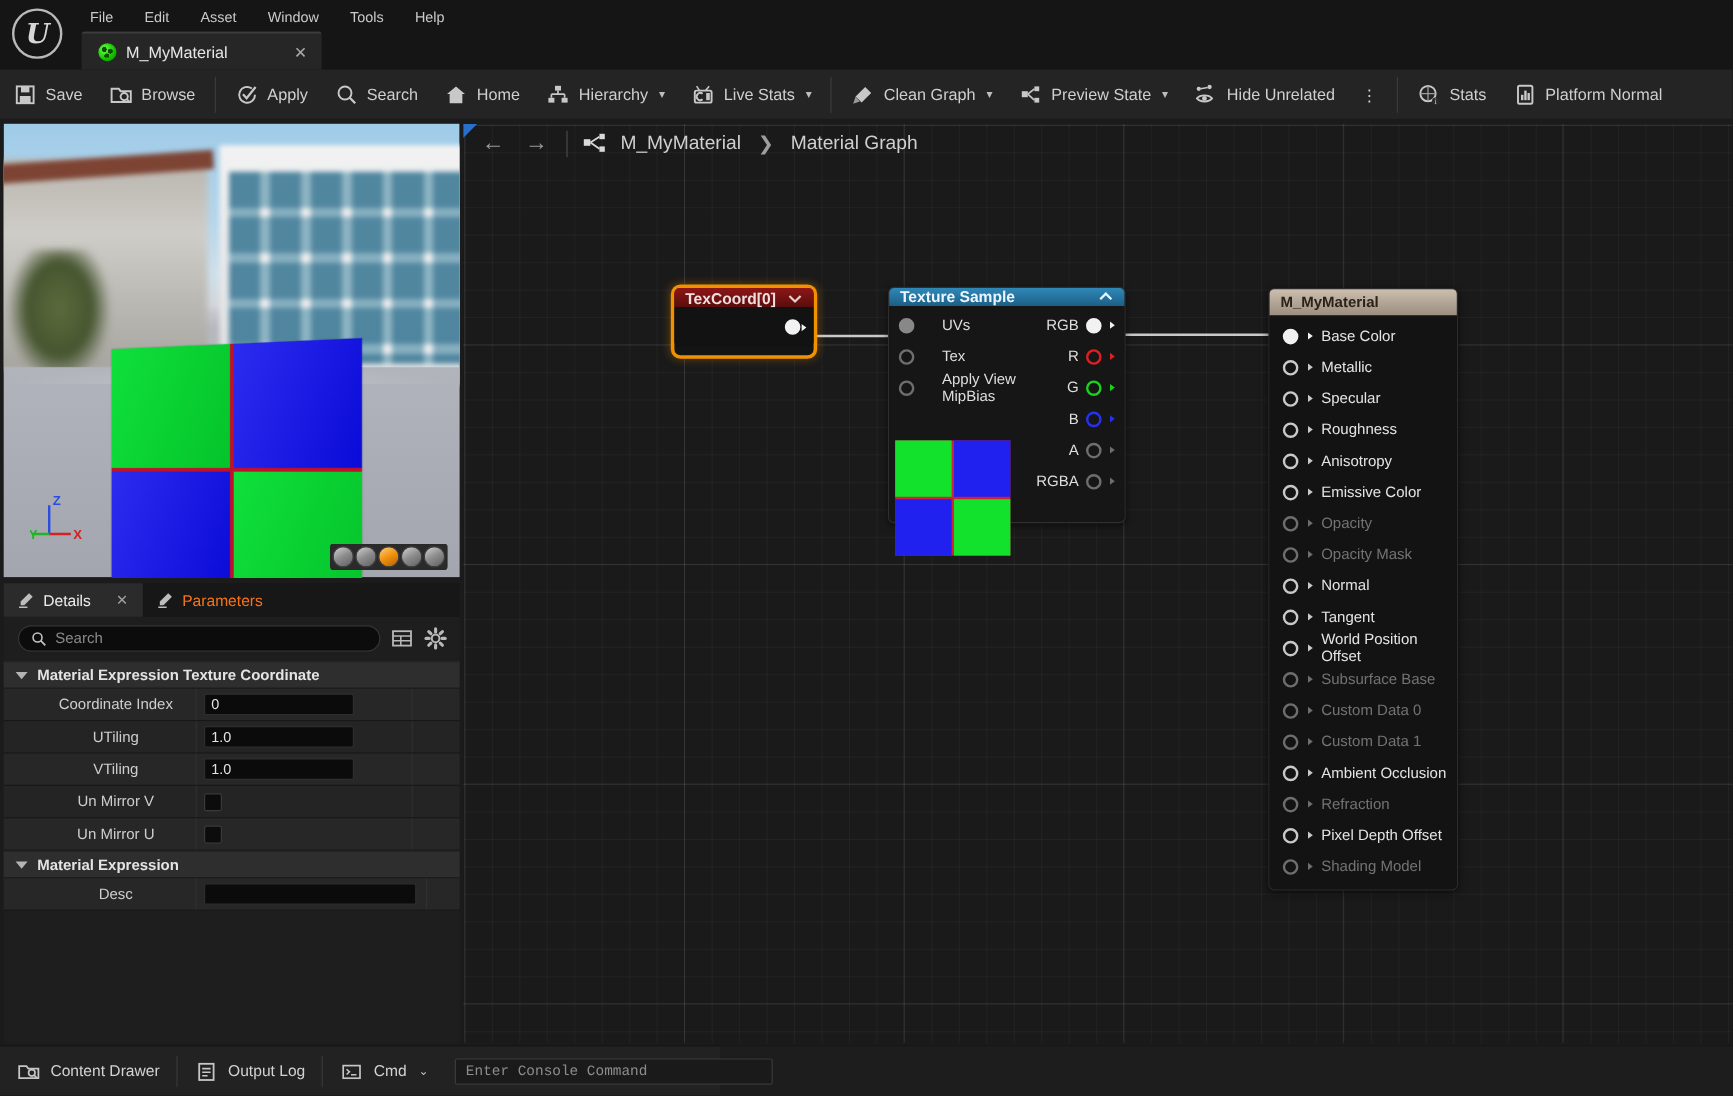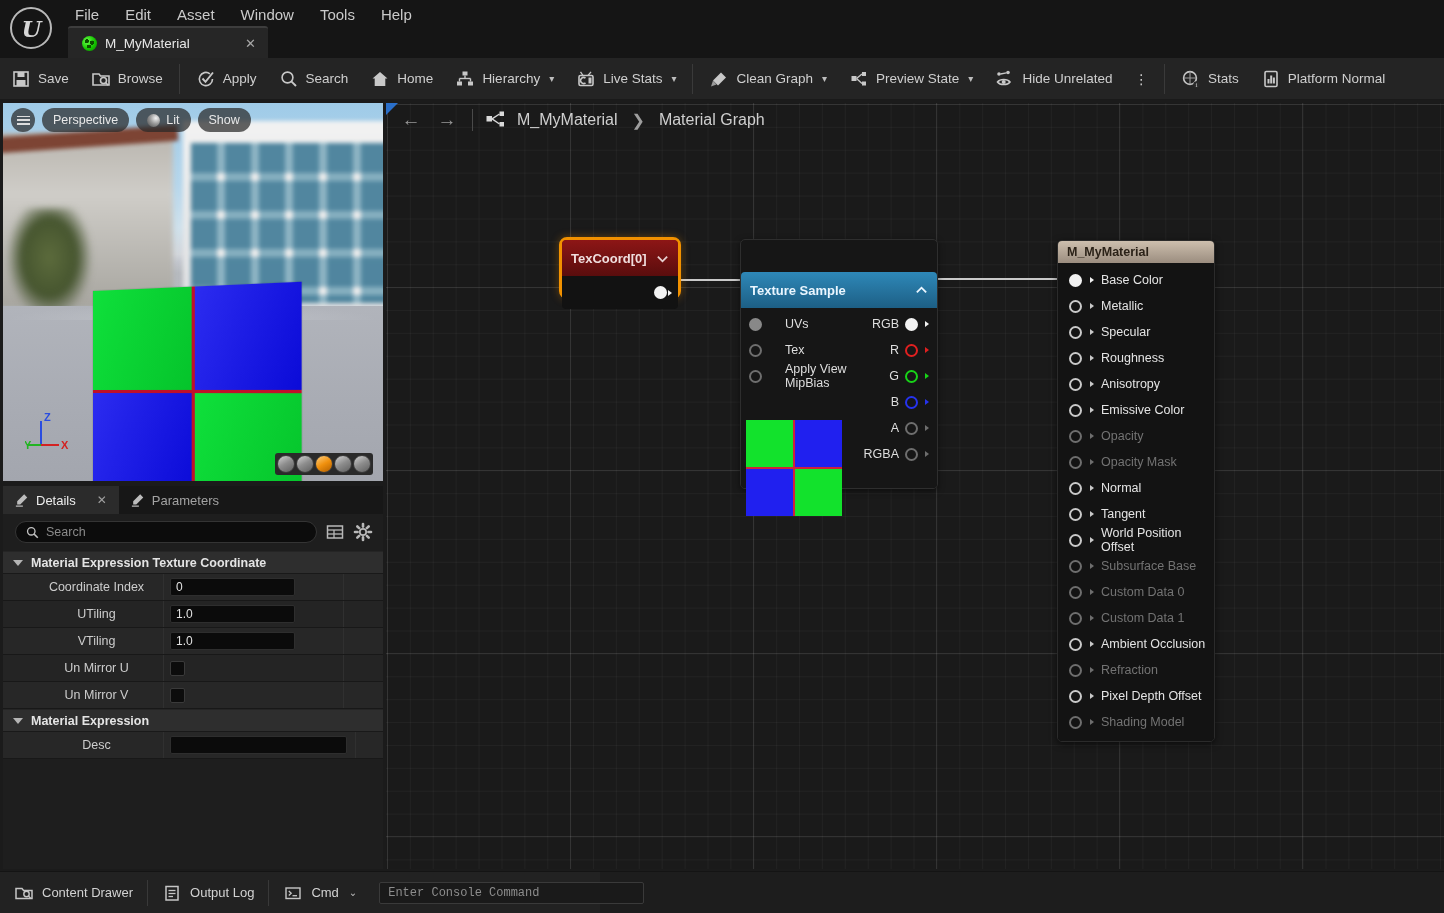--- a/index.html
+++ b/index.html
@@ -20,21 +20,21 @@
   }
   .ue-logo {
     position: absolute; left: 10px; top: 7px; width: 42px; height: 42px;
     border-radius: 50%; border: 2px solid #b9b9b9;
     display: flex; align-items: center; justify-content: center;
     color: #d6d6d6; font-family: "DejaVu Serif", serif; font-size: 23px;
     font-style: italic; font-weight: 700; letter-spacing: -1px;
   }
   .menu { position: absolute; left: 62px; top: 0; height: 28px; display: flex; align-items: center; }
   .menu-item {
-    padding: 3px 13px; font-size: 15px; color: #cacaca; cursor: default;
+    padding: 3px 13px; font-size: 12px; color: #cacaca; cursor: default;
   }
 
   .tabstrip { position: absolute; left: 68px; top: 26px; height: 32px; display: flex; align-items: flex-end; }
   .doc-tab {
     display: flex; align-items: center; gap: 8px;
     height: 32px; padding: 0 12px 0 14px;
     background: #262626; border-top: 2px solid #3d3d3d;
     border-radius: 3px 3px 0 0;
     min-width: 200px;
   }
@@ -151,21 +151,21 @@
     background: radial-gradient(circle at 68% 32%, #f2f2f2 0%, #9a9a9a 45%, #454545 100%); }
 
   
   .details-panel {
     position: absolute; left: 3px; top: 486px; width: 380px; height: 383px;
     background: #1e1e1e;
   }
   .det-tabs { display: flex; height: 28px; background: #171717; }
   .det-tab {
     display: flex; align-items: center; gap: 7px; padding: 0 12px; height: 28px;
-    font-size: 13px; color: #a3a3a3;
+    font-size: 13px; color: #f97316;
   }
   .det-tab.active { background: #2b2b2b; color: #ededed; }
   .det-tab .x { margin-left: 14px; font-size: 12px; color: #a0a0a0; }
   .det-searchrow { display: flex; align-items: center; gap: 8px; padding: 7px 10px 8px 12px; }
   .det-search {
     flex: 1; height: 22px; border-radius: 11px; background: #0c0c0c;
     border: 1px solid #343434; display: flex; align-items: center; gap: 7px; padding: 0 10px;
   }
   .det-search input {
     flex: 1; background: transparent; border: 0; outline: 0;
@@ -224,33 +224,33 @@
   .node-body { background: #101010; border-radius: 0 0 4px 4px; }
 
   
   #node-texcoord {
     left: 173px; top: 134px; width: 122px; height: 62px;
     border: 3px solid #f29100; border-radius: 8px; background: #141414;
     box-shadow: 0 0 8px rgba(242,145,0,.35);
   }
   #node-texcoord .node-title {
     background: linear-gradient(to bottom, #8d1616, #5a0d0d);
-    color: #f0dede; border-radius: 4px 4px 0 0; height: 36px;
+    color: #f0dede; border-radius: 4px 4px 0 0; height: 16px;
   }
   #node-texcoord .node-body { height: 33px; position: relative; background:#121212; }
 
   
   #node-texsample {
     left: 354px; top: 136px; width: 198px;
     background: #161616; border: 1px solid #2e2e2e; border-radius: 5px;
     box-shadow: 0 2px 6px rgba(0,0,0,.5);
   }
   #node-texsample .node-title {
     background: linear-gradient(to bottom, #2e88b8, #1d5f85);
-    color: #eaf6ff; border-radius: 4px 4px 0 0; height: 36px; margin-top: 32px;
+    color: #eaf6ff; border-radius: 4px 4px 0 0; height: 15px;
   }
   #node-texsample .node-body { padding: 3px 0 8px 0; background: #161616; }
 
   .pin-row { display: flex; align-items: center; height: 26px; padding: 0 8px; }
   .pin-label { font-size: 12.5px; color: #dedede; }
   .pin {
     width: 13px; height: 13px; border-radius: 50%;
     border: 2.2px solid #c9c9c9; background: transparent; flex: none; position: relative;
   }
   .pin.filled { background: #f2f2f2; border-color: #f2f2f2; }
@@ -472,39 +472,20 @@
 
     <svg class="vp-axis" viewBox="0 0 46 46">
       <line x1="16" y1="36" x2="16" y2="12" stroke="#2a4de0" stroke-width="2"></line>
       <text x="19" y="12" fill="#2a4de0" font-size="11" font-family="Liberation Sans, sans-serif" font-weight="bold">Z</text>
       <line x1="16" y1="36" x2="34" y2="36" stroke="#d32222" stroke-width="2"></line>
       <text x="36" y="40" fill="#d32222" font-size="11" font-family="Liberation Sans, sans-serif" font-weight="bold">X</text>
       <line x1="16" y1="36" x2="2" y2="36" stroke="#22b422" stroke-width="2"></line>
       <text x="-1" y="40" fill="#22b422" font-size="11" font-family="Liberation Sans, sans-serif" font-weight="bold">Y</text>
     </svg>
 
-    <div class="vp-overlay">
-      <div class="vp-pill round">
-        <span class="hamburger">
-            <i></i>
-            <i></i>
-            <i></i>
-          </span>
-      </div>
-      <div class="vp-pill">
-        <span>Perspective</span>
-      </div>
-      <div class="vp-pill">
-        <span class="lit-dot"></span>
-        <span>Lit</span>
-      </div>
-      <div class="vp-pill">
-        <span>Show</span>
-      </div>
-    </div>
 
     <div class="vp-shapes" id="shapebar">
         <div class="shape-btn"></div>
         <div class="shape-btn"></div>
         <div class="shape-btn sel"></div>
         <div class="shape-btn"></div>
         <div class="shape-btn"></div>
       </div>
   </div>
 
@@ -574,28 +555,28 @@
           <span class="prop-extra"></span>
         </div>
         <div class="prop-row">
           <span class="prop-name">VTiling</span>
           <span class="prop-val">
             <span class="prop-field">1.0</span>
           </span>
           <span class="prop-extra"></span>
         </div>
         <div class="prop-row">
-          <span class="prop-name">Un Mirror U</span>
+          <span class="prop-name">Un Mirror V</span>
           <span class="prop-val">
             <span class="prop-check"></span>
           </span>
           <span class="prop-extra"></span>
         </div>
         <div class="prop-row">
-          <span class="prop-name">Un Mirror V</span>
+          <span class="prop-name">Un Mirror U</span>
           <span class="prop-val">
             <span class="prop-check"></span>
           </span>
           <span class="prop-extra"></span>
         </div>
         <div class="cat-row">
           <span class="tri"></span>
           <span>Material Expression</span>
         </div>
         <div class="prop-row">

